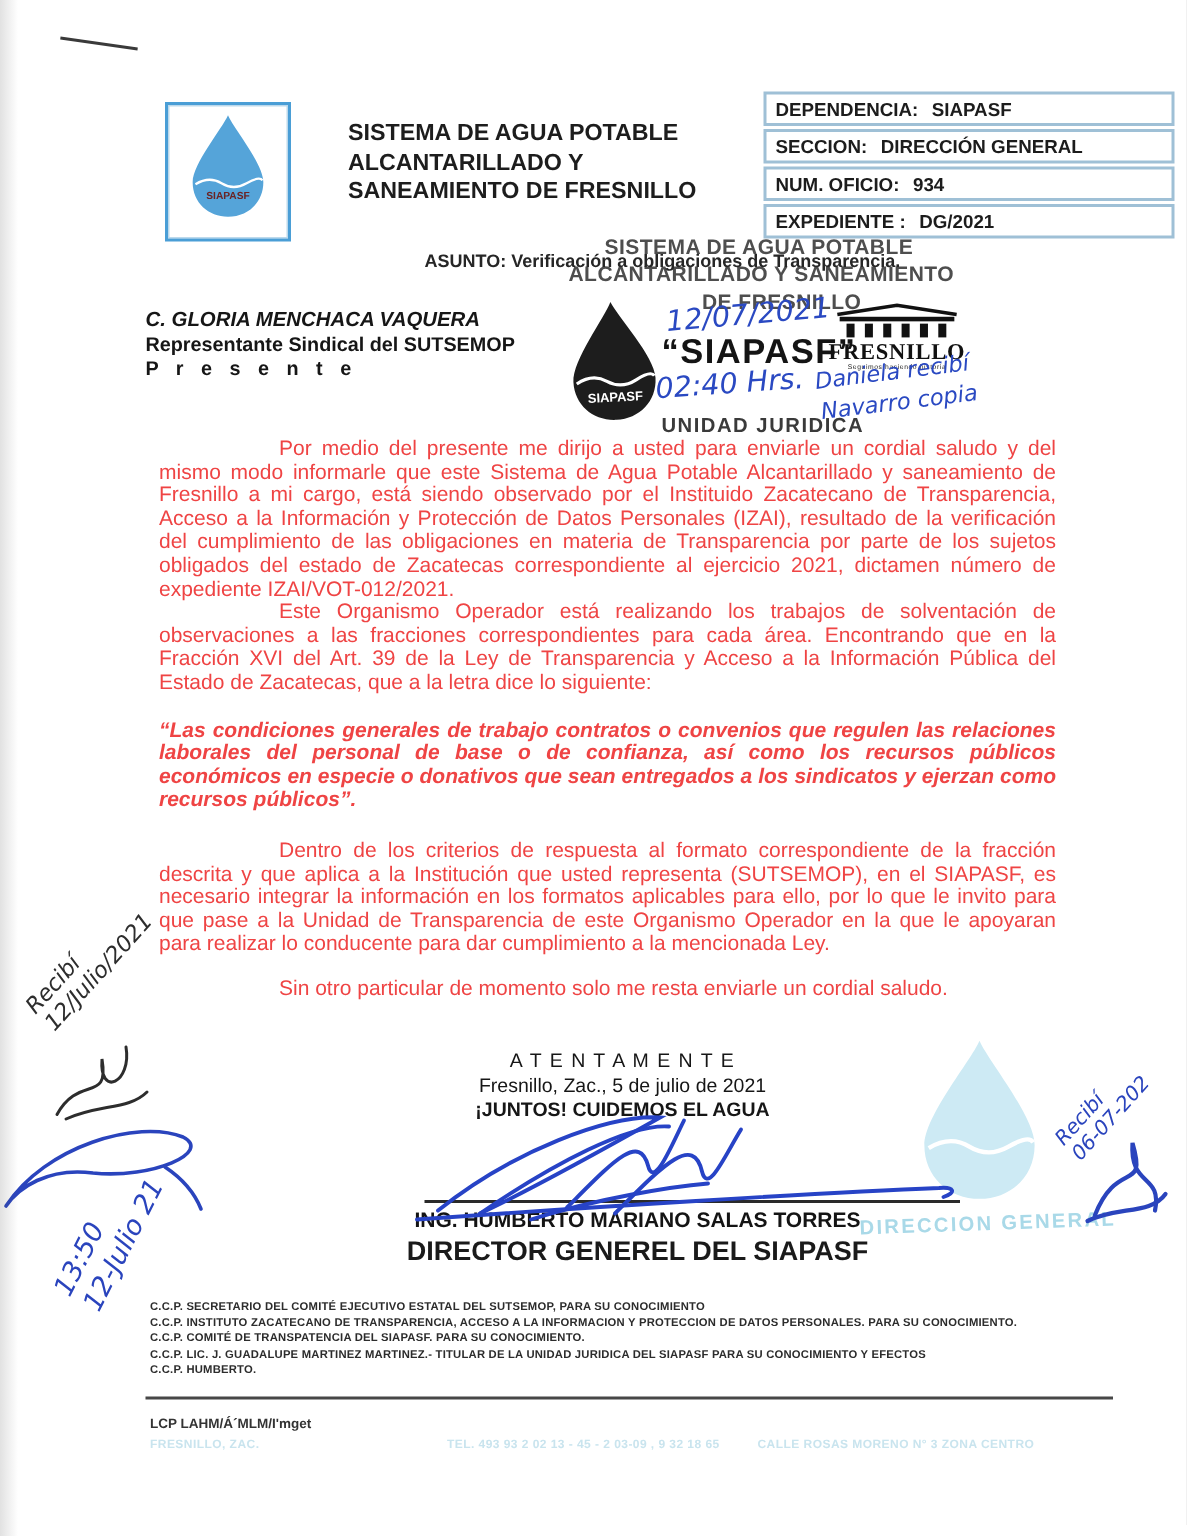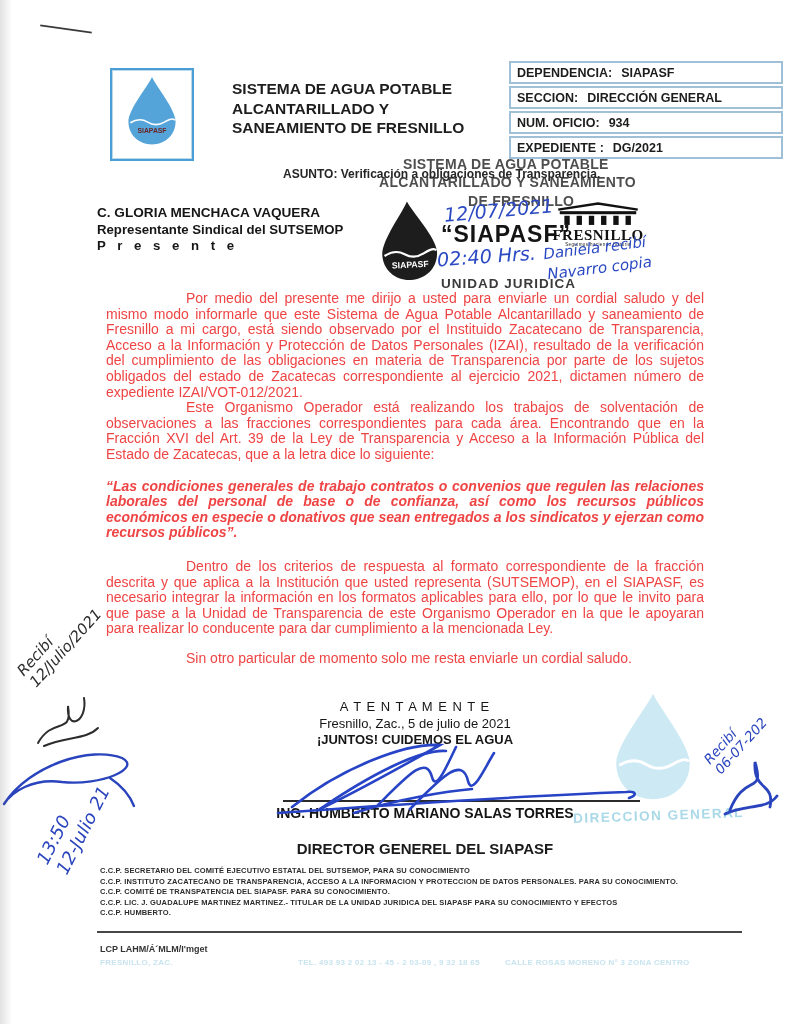--- a/index.html
+++ b/index.html
@@ -36,21 +36,21 @@
     font-weight:bold; font-size:12.5px; color:#1c1c1c; background:#fff;
   }
   .info-row .val{ margin-left:9px; }
 
   
   .stamp-line{ font-weight:bold; color:#3f3f3f; font-size:14px; letter-spacing:.3px; opacity:.92; }
   .asunto{ left:283px; top:167px; font-weight:bold; font-size:12px; color:#262626; }
 
   
   .recipient{ left:97px; top:205px; font-size:13.2px; line-height:16.5px; color:#161616; }
-  .recipient .r1{ font-weight:bold; font-size:13.6px; }
+  .recipient .r1{ font-weight:bold; font-size:13.6px;font-style:italic; }
   .recipient .r2,.recipient .r3{ font-weight:bold; }
   .recipient .r4{ font-weight:bold; letter-spacing:4px; }
 
   
   .siapasf-big{ left:441px; top:221px; font-weight:bold; font-size:23px; letter-spacing:1px; color:#141414; }
   .unidad{ left:441px; top:276px; font-weight:bold; font-size:13.5px; letter-spacing:1px; color:#3a3a3a; }
 
   .hw { color:#2a49c2; font-style:italic; font-family:"DejaVu Sans", sans-serif; z-index:4; }
   .hw-date{ left:444px; top:199px; font-size:19px; transform:rotate(-5deg); }
   .hw-time{ left:437px; top:245px; font-size:19px; transform:rotate(-4deg); }
@@ -69,21 +69,21 @@
   .body-text p.p3{ margin-top:18px; }
   .body-text p.closing{ margin-top:14px; }
 
   
   .atte{ left:250px; top:699px; width:330px; text-align:center; font-size:13px; line-height:16.5px; color:#161616; }
   .atte .a1{ font-weight:normal; letter-spacing:1px; }
   .atte .a3{ font-weight:bold; }
   .sig-line{ left:283px; top:800px; width:357px; height:2px; background:#2a2a2a; }
   .signer{ left:240px; top:805px; width:370px; text-align:center; }
   .signer .name{ font-weight:bold; font-size:14px; color:#141414; }
-  .signer .title{ font-weight:bold; font-size:15px; color:#1a1a1a; margin-top:19px; }
+  .signer .title{ font-weight:bold; font-size:18px; color:#1a1a1a; margin-top:3px; }
 
   
   .wm-drop{ left:598px; top:688px; z-index:0; }
   .wm-text{ left:573px; top:808px; font-weight:bold; font-size:13.5px; letter-spacing:1.5px; color:#a9d9e8; transform:rotate(-2deg); z-index:0; }
 
   
   .mn-black{ left:14px; top:668px; transform:rotate(-48deg); transform-origin:0 0; font-family:"DejaVu Sans", sans-serif; font-style:italic; font-size:15px; color:#2d2d2d; line-height:17px; z-index:4; }
   .mn-blue-text{ left:32px; top:858px; transform:rotate(-63deg); transform-origin:0 0; font-family:"DejaVu Sans", sans-serif; font-style:italic; font-size:18px; color:#2a44bd; line-height:22px; z-index:4; }
   .mn-right{ left:701px; top:757px; transform:rotate(-48deg); transform-origin:0 0; font-family:"DejaVu Sans", sans-serif; font-style:italic; font-size:13.5px; color:#2a44bd; line-height:15px; z-index:4; }
 

